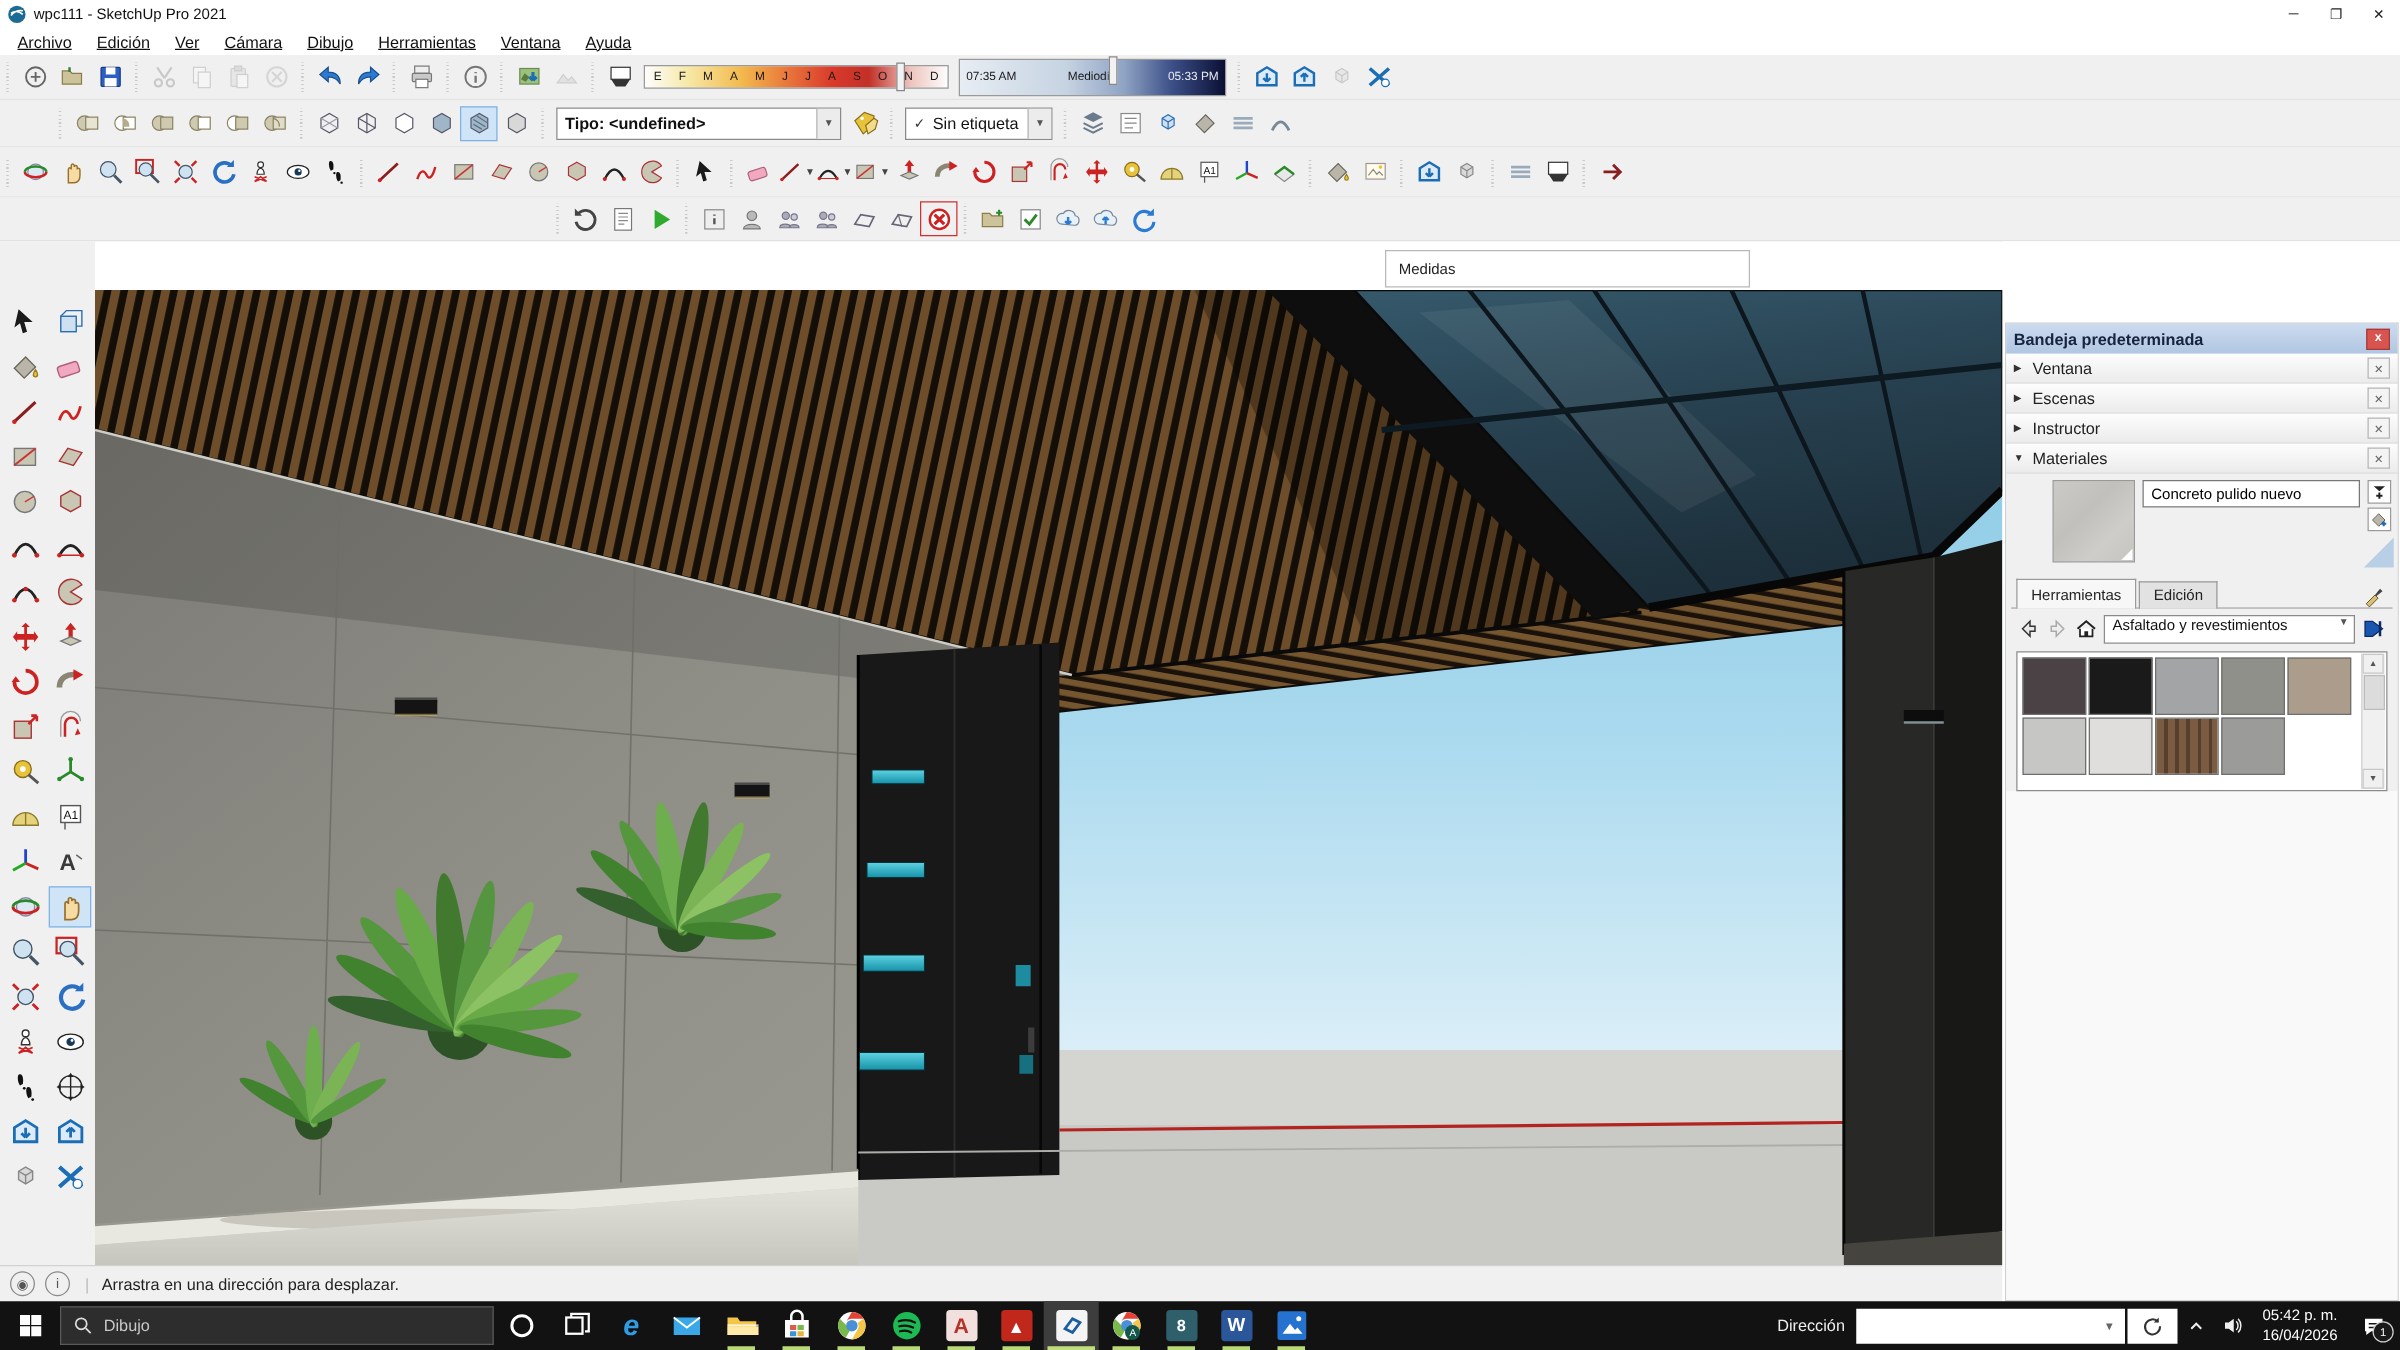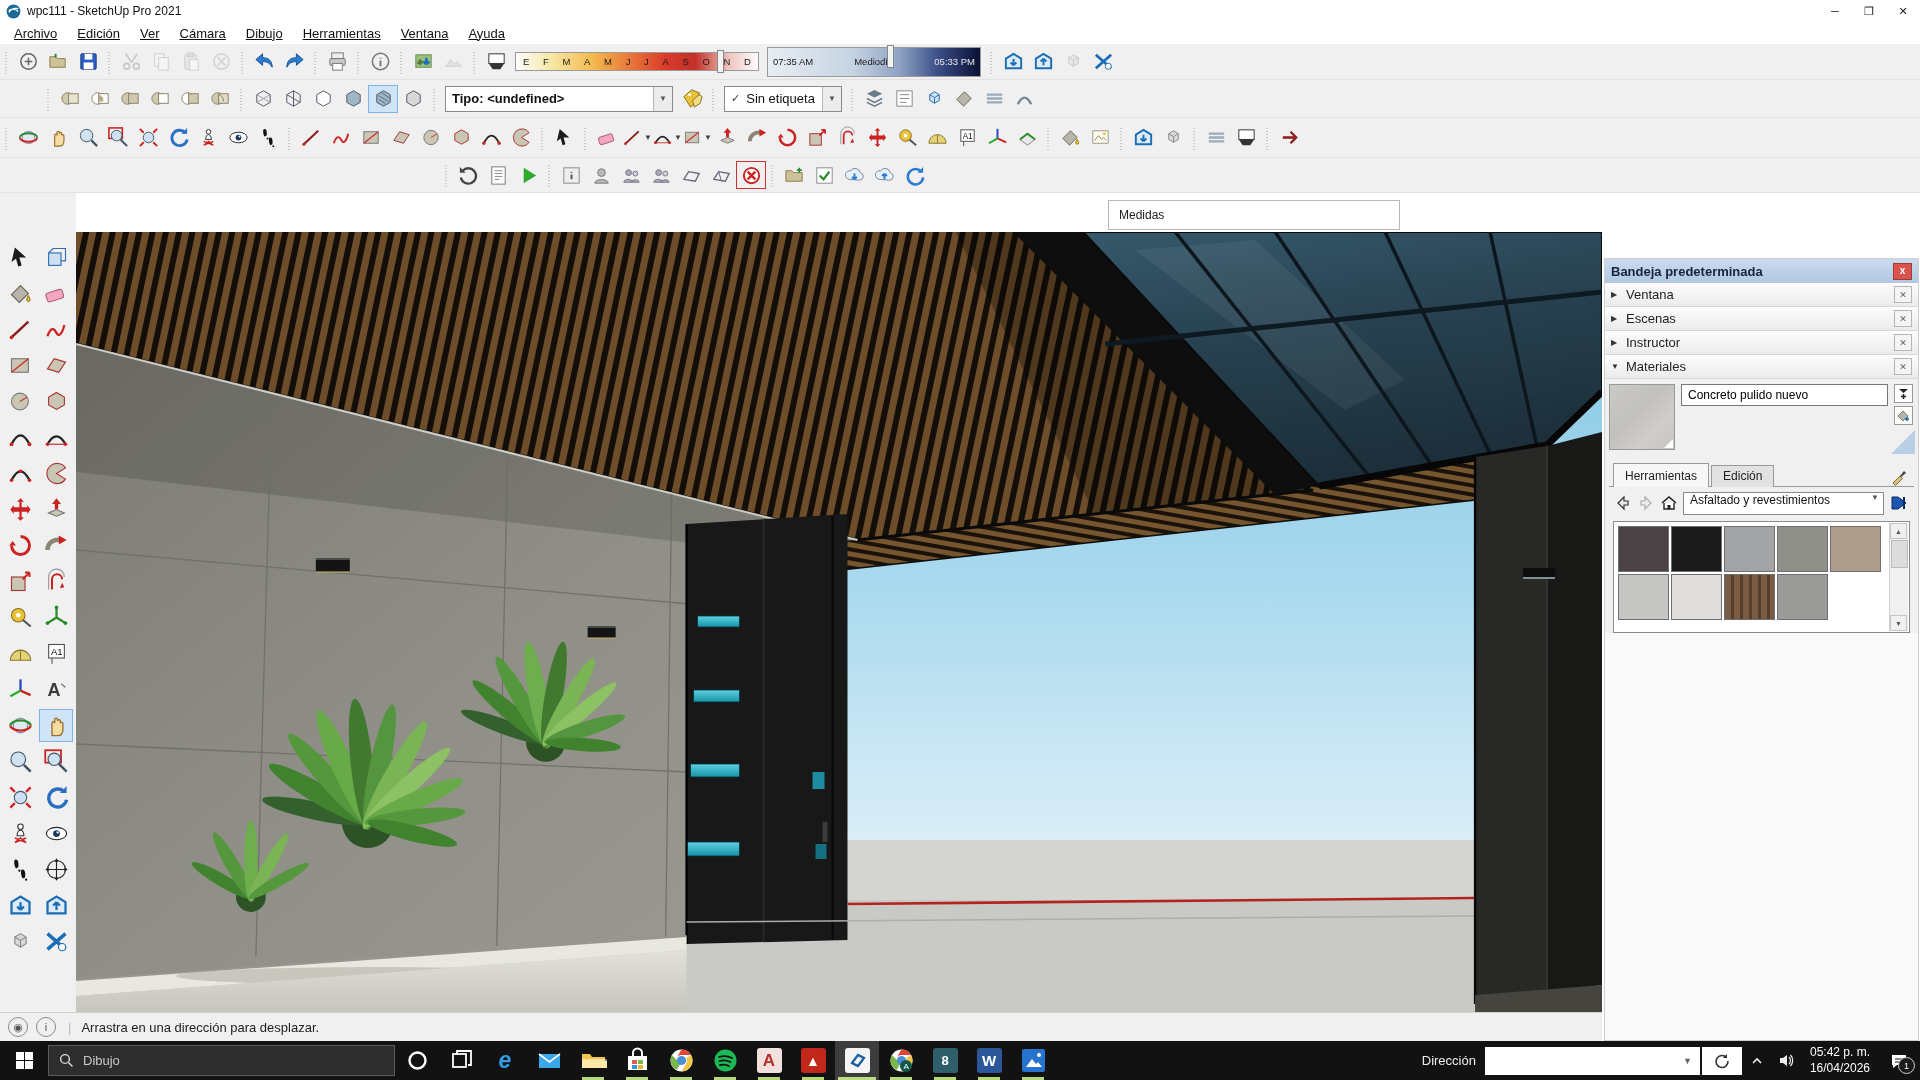--- a/index.html
+++ b/index.html
@@ -72,21 +72,21 @@
   .tray-title{height:24px;background:linear-gradient(#ccdbef,#b0c6e2);display:flex;align-items:center;
               font-size:13px;font-weight:bold;color:#17233f;padding:0 6px;flex:none;}
   .tray-x{margin-left:auto;width:17px;height:15px;background:#d9534f;border:1px solid #a33a36;color:#fff;
           font-size:10px;font-weight:bold;display:flex;align-items:center;justify-content:center;line-height:1;}
   .sec{height:23px;background:linear-gradient(#fdfdfd,#ebebeb);border-bottom:1px solid #d8d8d8;
        display:flex;align-items:center;font-size:13px;color:#222;padding:0 6px;flex:none;}
   .sec .tri{width:15px;font-size:8px;color:#333;}
   .secx{margin-left:auto;width:16px;height:15px;border:1px solid #b5b5b5;background:#f4f4f4;color:#666;
         font-size:9px;display:flex;align-items:center;justify-content:center;}
   .matwrap{background:#f0f0f0;padding:5px 4px 0 4px;flex:none;}
-  .mat-row1{display:flex;}
+  .mat-row1{display:flex;margin-left:33px;}
   .thumb{width:64px;height:64px;border:1px solid #999;background:
          linear-gradient(135deg,#cbcac6 0%,#c1c0bc 40%,#cecdc9 70%,#c5c4c0 100%);position:relative;flex:none;}
   .thumb .corner{position:absolute;right:1px;bottom:1px;width:0;height:0;
                  border-left:9px solid transparent;border-bottom:9px solid #fff;}
   .mat-mid{flex:1;margin:0 4px 0 6px;}
   .mat-name{width:100%;height:22px;border:1px solid #777;font-size:12px;padding:1px 6px;box-sizing:border-box;
             font-family:"Liberation Sans",sans-serif;background:#fff;}
   .mat-btncol{width:22px;display:flex;flex-direction:column;align-items:center;gap:3px;flex:none;}
   .mat-sbtn{width:19px;height:19px;background:#fff;border:1px solid #9a9a9a;display:flex;align-items:center;
             justify-content:center;box-sizing:border-box;}

